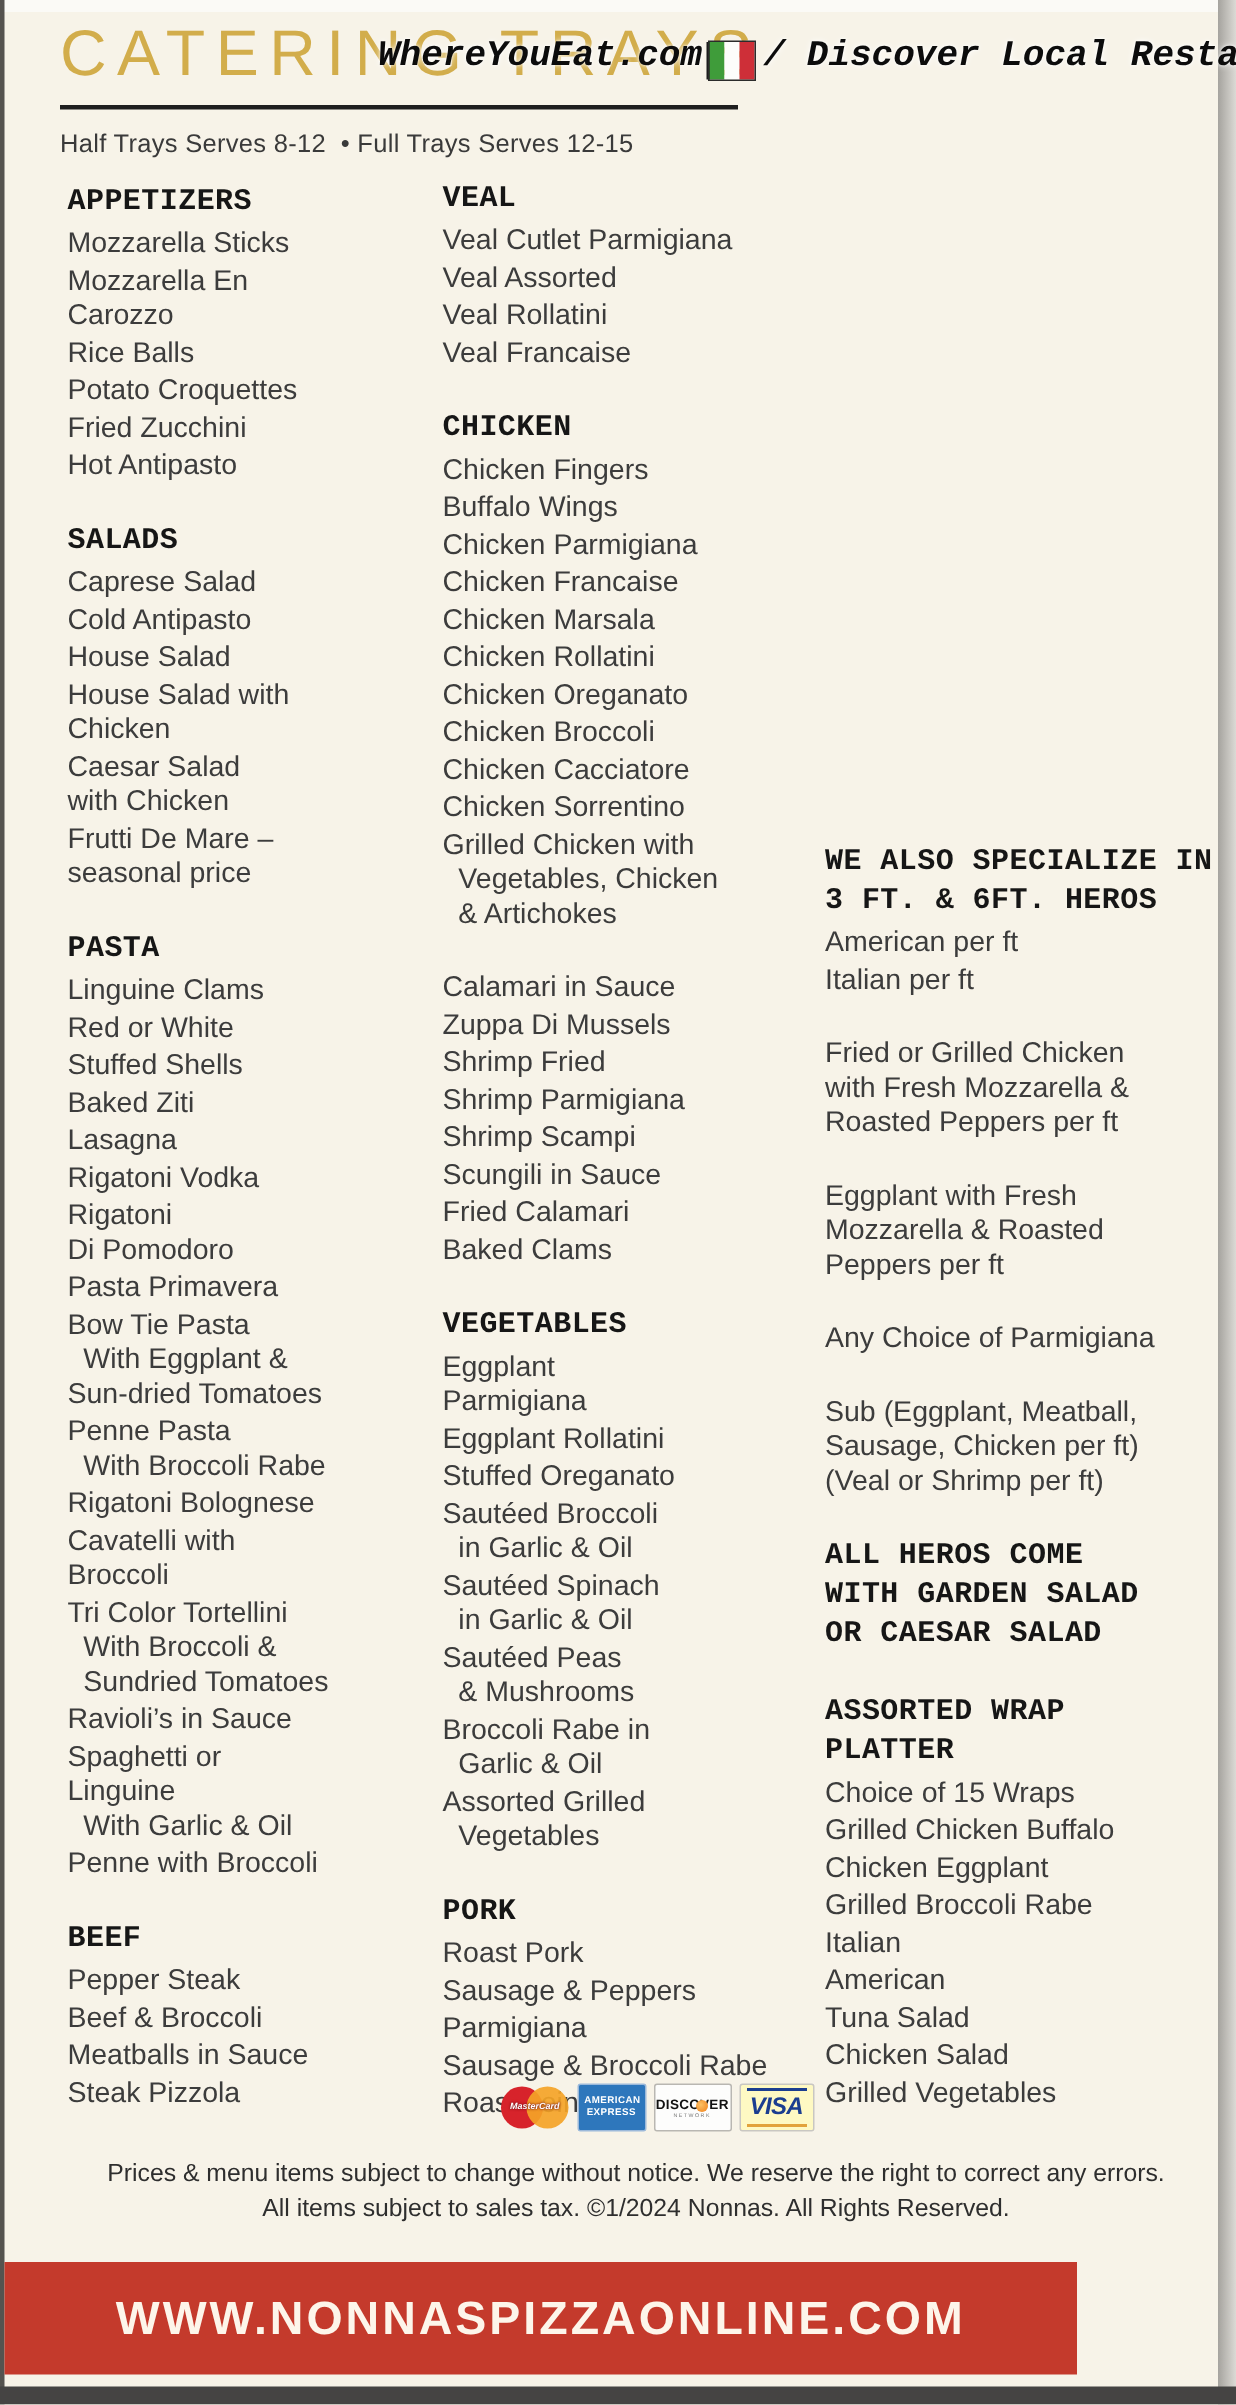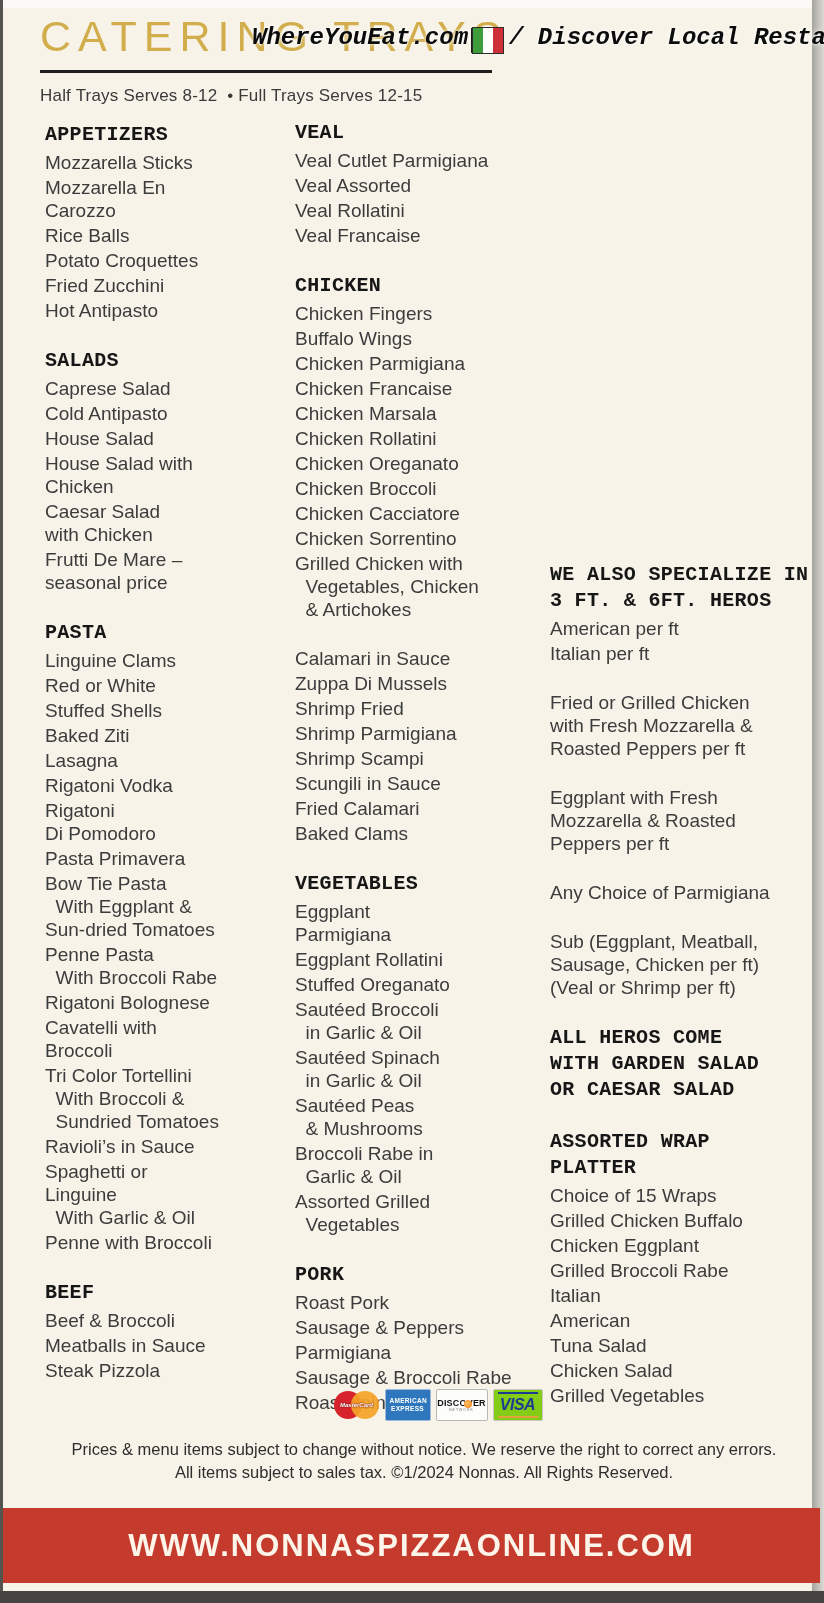--- a/index.html
+++ b/index.html
@@ -66,31 +66,31 @@
     text-shadow:0 0 2px #7a1013,0 0 1px #7a1013;}
   .card-amex{width:44px;background:#2e77bc;border:1px solid #9cb9da;
     display:flex;align-items:center;justify-content:center;text-align:center;}
   .amex-label{font-size:6.5px;font-weight:700;color:#fff;line-height:8px;letter-spacing:.3px;width:36px;}
   .card-disc{width:50px;background:#fdfdfc;border:1px solid #b9b7b2;
     display:flex;flex-direction:column;align-items:center;justify-content:center;}
   .disc-label{font-size:9px;font-weight:800;color:#121212;letter-spacing:.2px;}
   .disc-sub{font-size:3.5px;color:#777;letter-spacing:1px;}
   .disc-dot{position:absolute;left:27px;top:10px;width:8px;height:8px;border-radius:50%;
     background:radial-gradient(circle at 40% 40%,#fcc064,#f08019);}
-  .card-visa{width:48px;background:#84cc16;border:1px solid #c9c7c2;
+  .card-visa{width:48px;background:#fef9c3;border:1px solid #c9c7c2;
     display:flex;align-items:center;justify-content:center;overflow:hidden;}
   .visa-label{font-style:italic;font-weight:800;font-size:16px;color:#1b3e90;letter-spacing:-.5px;}
   .visa-gold{position:absolute;left:4px;bottom:2px;width:40px;height:2px;background:#e2a33b;}
   .visa-navy{position:absolute;left:4px;top:2px;width:40px;height:2px;background:#1b3e90;}
 
   
   .legal{position:absolute;top:1438px;left:12px;width:824px;text-align:center;
     font-size:16.5px;color:#2e2e2e;line-height:23px;}
   .legal p{margin:0;}
-  .red-bar{position:absolute;top:1508px;left:3px;width:817px;height:75px;background:#c43a2c;
+  .red-bar{position:absolute;top:1508px;left:3px;width:715px;height:75px;background:#c43a2c;
     display:flex;align-items:center;justify-content:center;}
   .website{color:#fdf5ea;font-weight:700;font-size:31px;letter-spacing:2px;white-space:nowrap;}
 </style>
 </head>
 <body>
 
 <div class="edge-top"></div>
 <div class="edge-left"></div>
 <div class="edge-right"></div>
 <div class="edge-bottom"></div>
@@ -151,20 +151,21 @@
   With Broccoli &amp;
   Sundried Tomatoes</div>
         <div class="menu-item">Ravioli’s in Sauce</div>
         <div class="menu-item">Spaghetti or
 Linguine
   With Garlic &amp; Oil</div>
         <div class="menu-item">Penne with Broccoli</div>
       </section>
       <section class="menu-section">
         <h3 class="section-heading">BEEF</h3>
+        <div class="menu-item">Pepper Steak</div>
         <div class="menu-item">Beef &amp; Broccoli</div>
         <div class="menu-item">Meatballs in Sauce</div>
         <div class="menu-item">Steak Pizzola</div>
       </section>
     </div>
   <div class="menu-col col2">
       <section class="menu-section">
         <h3 class="section-heading">VEAL</h3>
         <div class="menu-item">Veal Cutlet Parmigiana</div>
         <div class="menu-item">Veal Assorted</div>

